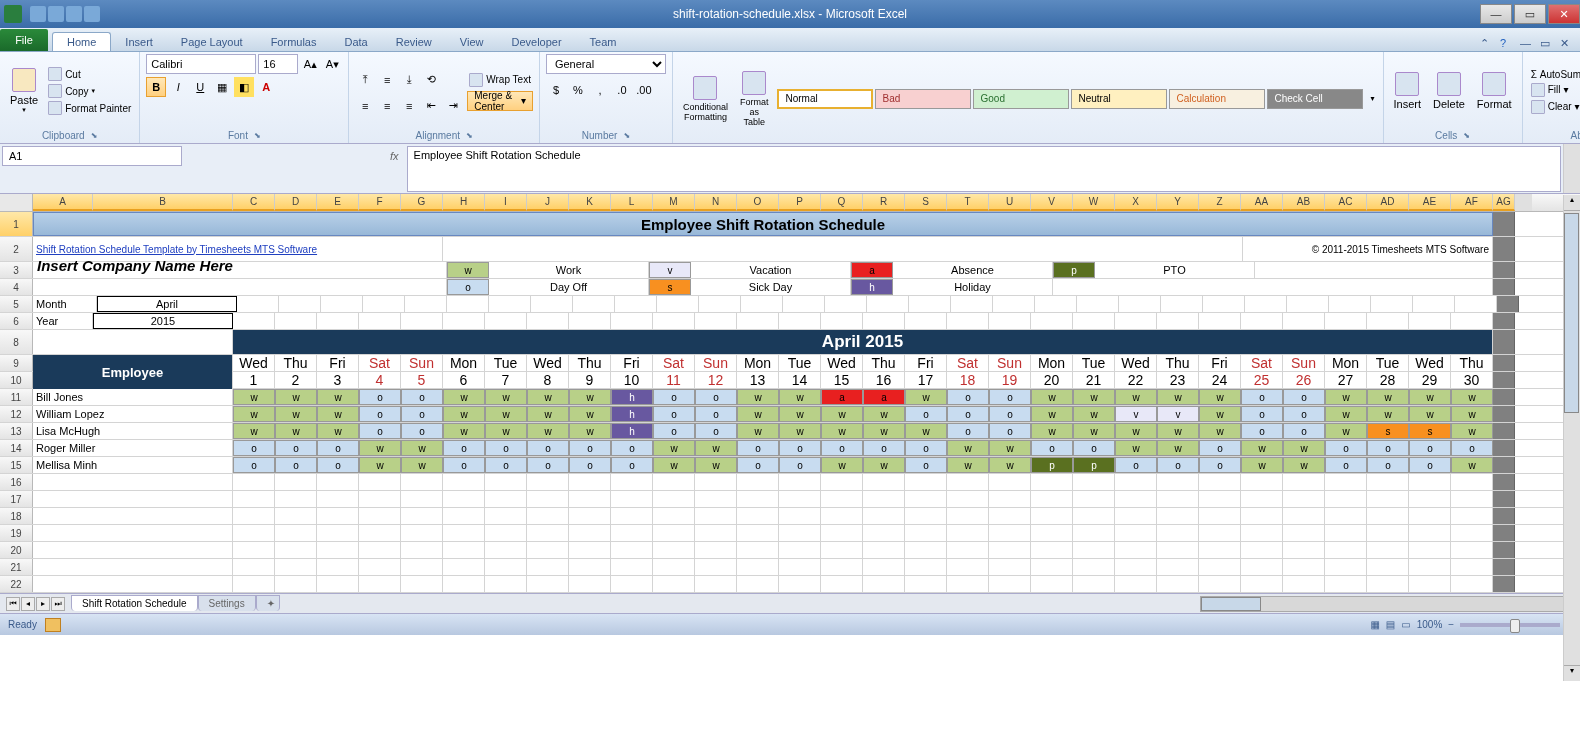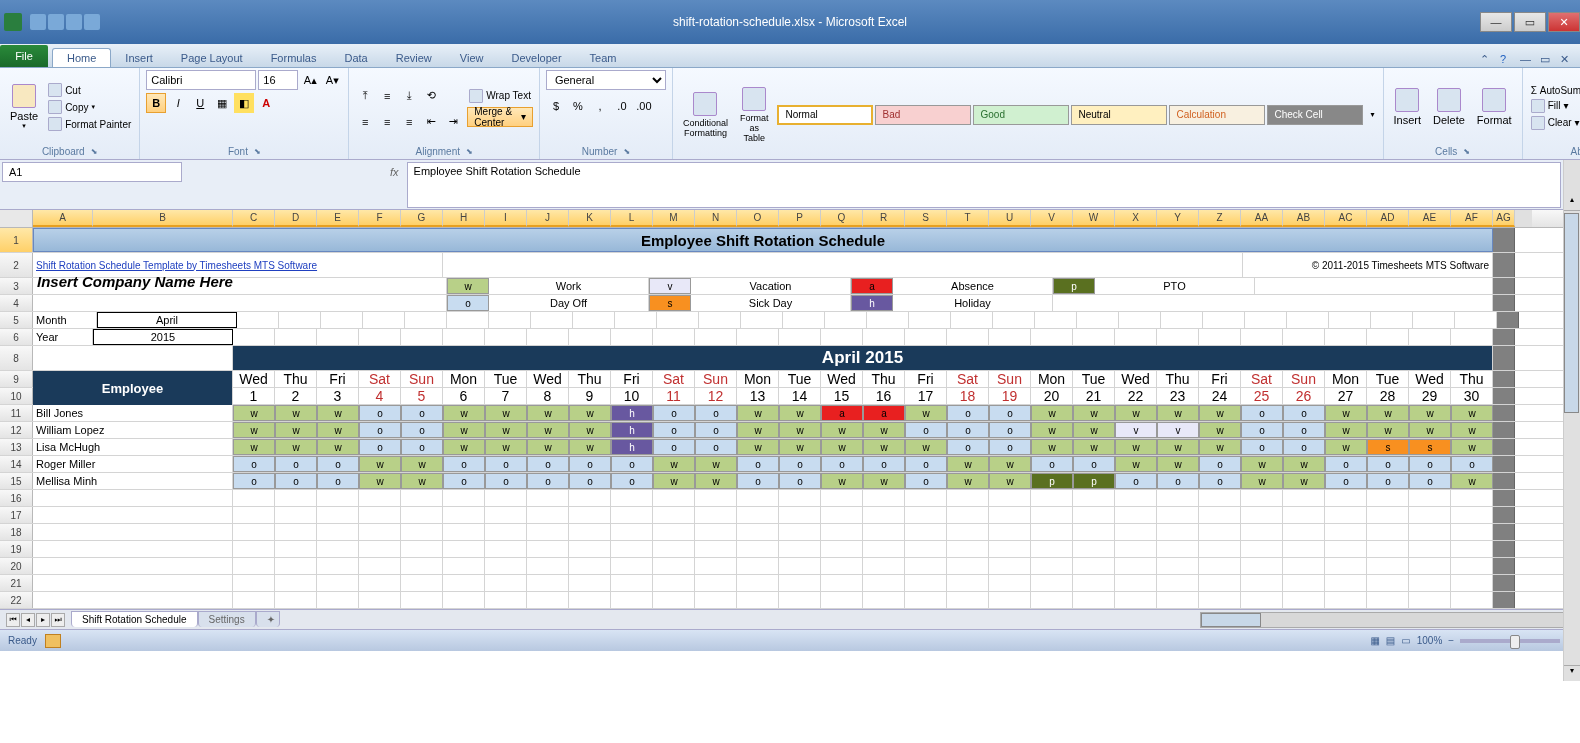--- a/index.html
+++ b/index.html
@@ -1,18 +1,18 @@
 <!DOCTYPE html>
 <html><head>
 <meta charset="utf-8">
 <style>
 *{box-sizing:border-box;margin:0;padding:0;font-family:"Segoe UI",Tahoma,sans-serif}
 body{background:#fff;font-size:11px;overflow:hidden;width:1580px;height:743px}
 
-.titlebar{height:44px;background:linear-gradient(#5c8ac0,#3a6ca8);display:flex;align-items:center;color:#fff;position:relative}
+.titlebar{height:28px;background:linear-gradient(#5c8ac0,#3a6ca8);display:flex;align-items:center;color:#fff;position:relative}
 .titlebar .xlicon{width:18px;height:18px;background:#2a7e3e;margin:0 4px;border-radius:2px}
 .titlebar .qat{display:flex;gap:2px;margin-left:4px}
 .titlebar .qat span{width:16px;height:16px;background:#7aa9d8;border-radius:2px}
 .title-text{position:absolute;left:50%;transform:translateX(-50%);font-size:12px}
 .winbtns{margin-left:auto;display:flex}
 .winbtns span{width:32px;height:20px;background:linear-gradient(#e8e8e8,#ccc);border:1px solid #888;margin-left:2px;display:flex;align-items:center;justify-content:center;font-size:11px;color:#333}
 .winbtns .close{background:linear-gradient(#e07070,#c33);color:#fff}
 
 .ribbon-tabs{height:24px;background:linear-gradient(#e8f0f8,#c8d8e8);display:flex;align-items:flex-end;border-bottom:1px solid #8ba8c8;padding-left:0}
 .tab-file{width:48px;height:22px;background:linear-gradient(#2a8a3a,#1a6a2a);color:#fff;display:flex;align-items:center;justify-content:center;font-size:11px;border-radius:2px 2px 0 0;margin-right:4px}

